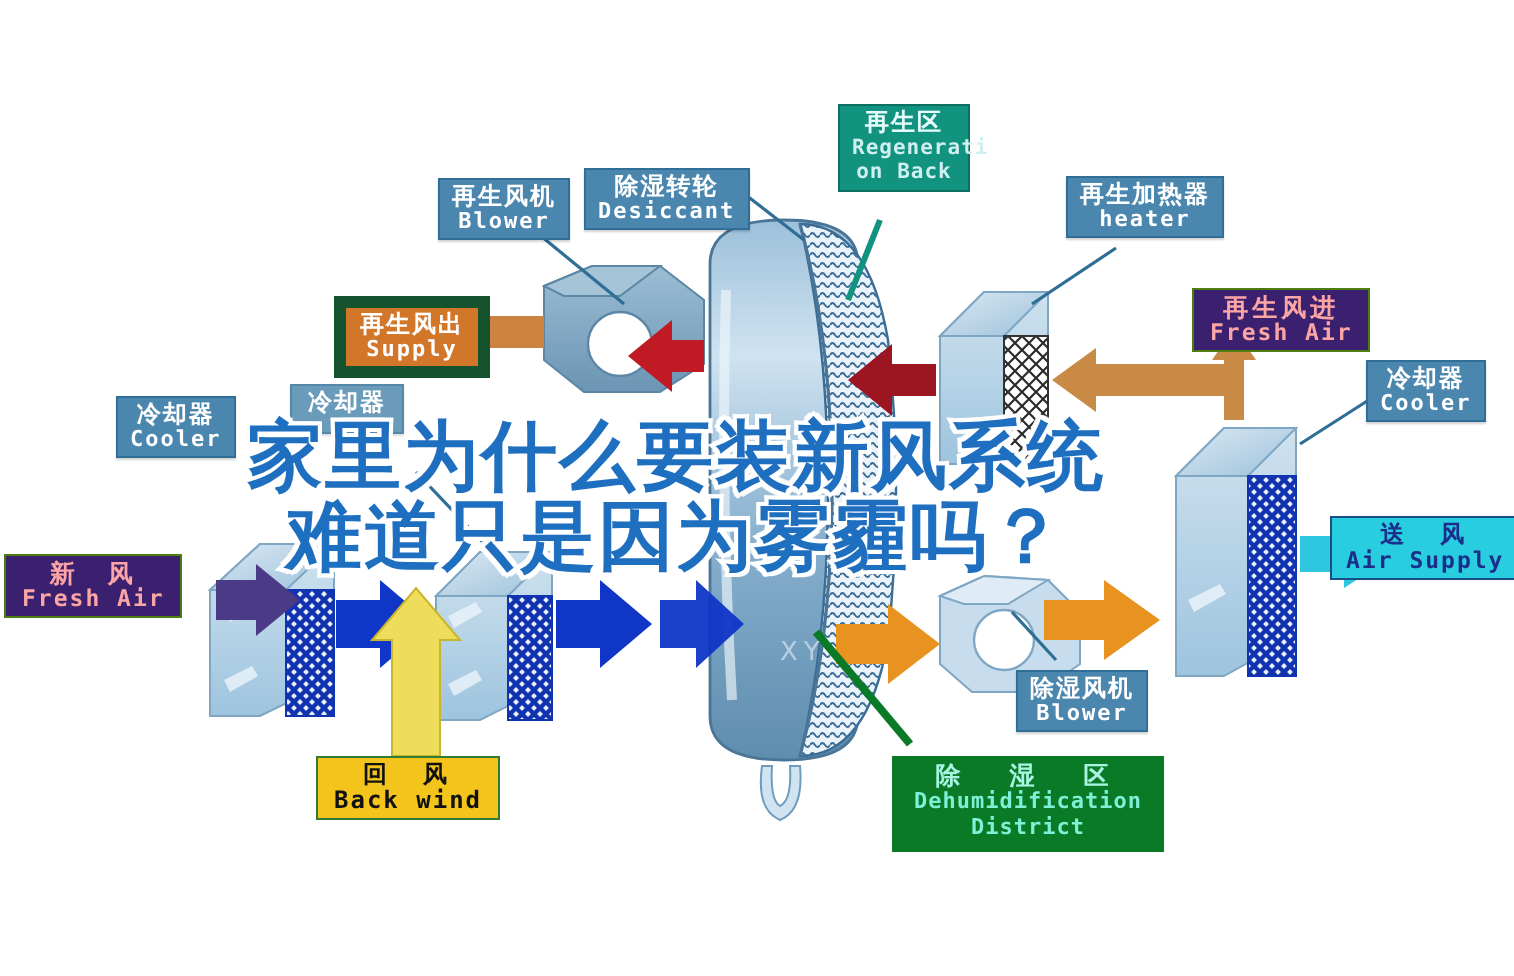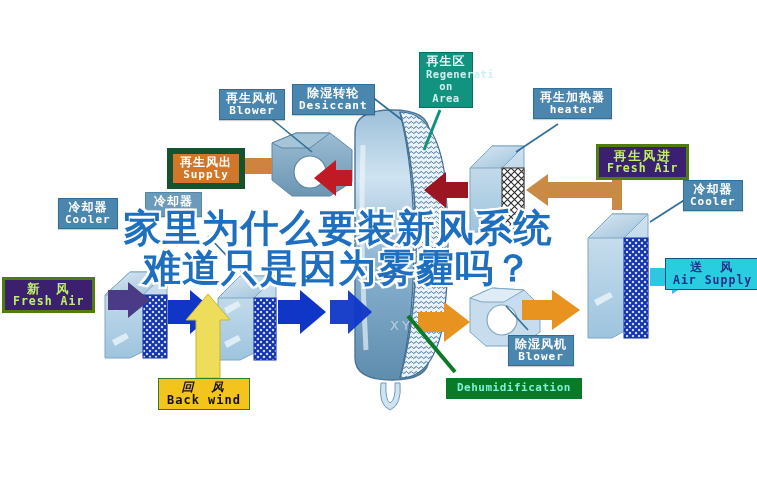--- a/index.html
+++ b/index.html
@@ -59,22 +59,22 @@
     border:1px solid #0c6f60;
     color:#cfeff0;
     padding:2px 6px 3px 6px;
   }
   .lbl.teal .cn{font-size:12px;letter-spacing:1px;color:#e6fbfb;}
   .lbl.teal .en{font-size:10.5px;letter-spacing:0.5px;line-height:1.15;}
 
   
   .lbl.purple{
     background:#3c2070;
-    border:3px solid #4d7c0f;
-    color:#bef264;
+    border:1px solid #4d7c0f;
+    color:#fca5a5;
     padding:2px 8px 3px 8px;
   }
   .lbl.purple .cn{font-size:12.5px;letter-spacing:2px;}
   .lbl.purple .en{font-size:11.5px;letter-spacing:1px;}
 
   
   .lbl.cyan{
     background:#29cde0;
     border:1px solid #1a4f86;
     color:#1b2f8a;
@@ -83,21 +83,21 @@
   .lbl.cyan .cn{font-size:12px;letter-spacing:3px;}
   .lbl.cyan .en{font-size:11.5px;letter-spacing:1px;}
 
   
   .lbl.yellow{
     background:#f3c41c;
     border:1.5px solid #2f7d34;
     color:#111111;
     padding:2px 8px 3px 8px;
   }
-  .lbl.yellow .cn{font-size:12px;letter-spacing:3px;font-style:italic;}
+  .lbl.yellow .cn{font-size:12px;letter-spacing:3px;}
   .lbl.yellow .en{font-size:12px;letter-spacing:1px;}
 
   
   .lbl.green{
     background:#0a7a27;
     border:1px solid #0a7a27;
     color:#7ef0d6;
     padding:2px 10px 4px 10px;
   }
   .lbl.green .cn{font-size:12.5px;letter-spacing:6px;color:#a8f5e2;}
@@ -292,24 +292,24 @@
   <div class="lbl steel" style="left:292px;top:56px;margin-top:28px;">
     <span class="cn">除湿转轮</span>
     <span class="en">Desiccant</span>
   </div>
 
   <div class="lbl steel" style="left:219px;top:89px;">
     <span class="cn">再生风机</span>
     <span class="en">Blower</span>
   </div>
 
-  <div class="lbl teal" style="left:419px;top:52px;width:54px;white-space:normal;">
+  <div class="lbl teal" style="left:419px;top:52px;width:66px;white-space:normal;">
     <span class="cn">再生区</span>
     <span class="en">Regenerati</span>
-    <span class="en">on Area</span>
+    <span class="en">on Back</span>
   </div>
 
   <div class="lbl steel" style="left:533px;top:88px;">
     <span class="cn">再生加热器</span>
     <span class="en">heater</span>
   </div>
 
   <div class="lbl orange" style="left:167px;top:148px;">
     <span class="cn">再生风出</span>
     <span class="en">Supply</span>
@@ -343,21 +343,23 @@
     <span class="cn">回　风</span>
     <span class="en">Back wind</span>
   </div>
 
   <div class="lbl steel" style="left:508px;top:335px;">
     <span class="cn">除湿风机</span>
     <span class="en">Blower</span>
   </div>
 
   <div class="lbl green" style="left:446px;top:378px;">
+    <span class="cn">除　湿　区</span>
     <span class="en">Dehumidification</span>
+    <span class="en">District</span>
   </div>
 
   <div class="lbl cyan" style="left:665px;top:258px;">
     <span class="cn">送　风</span>
     <span class="en">Air Supply</span>
   </div>
 
   <div id="headline">
     <div>家里为什么要装新风系统</div>
     <div>难道只是因为雾霾吗？</div>

